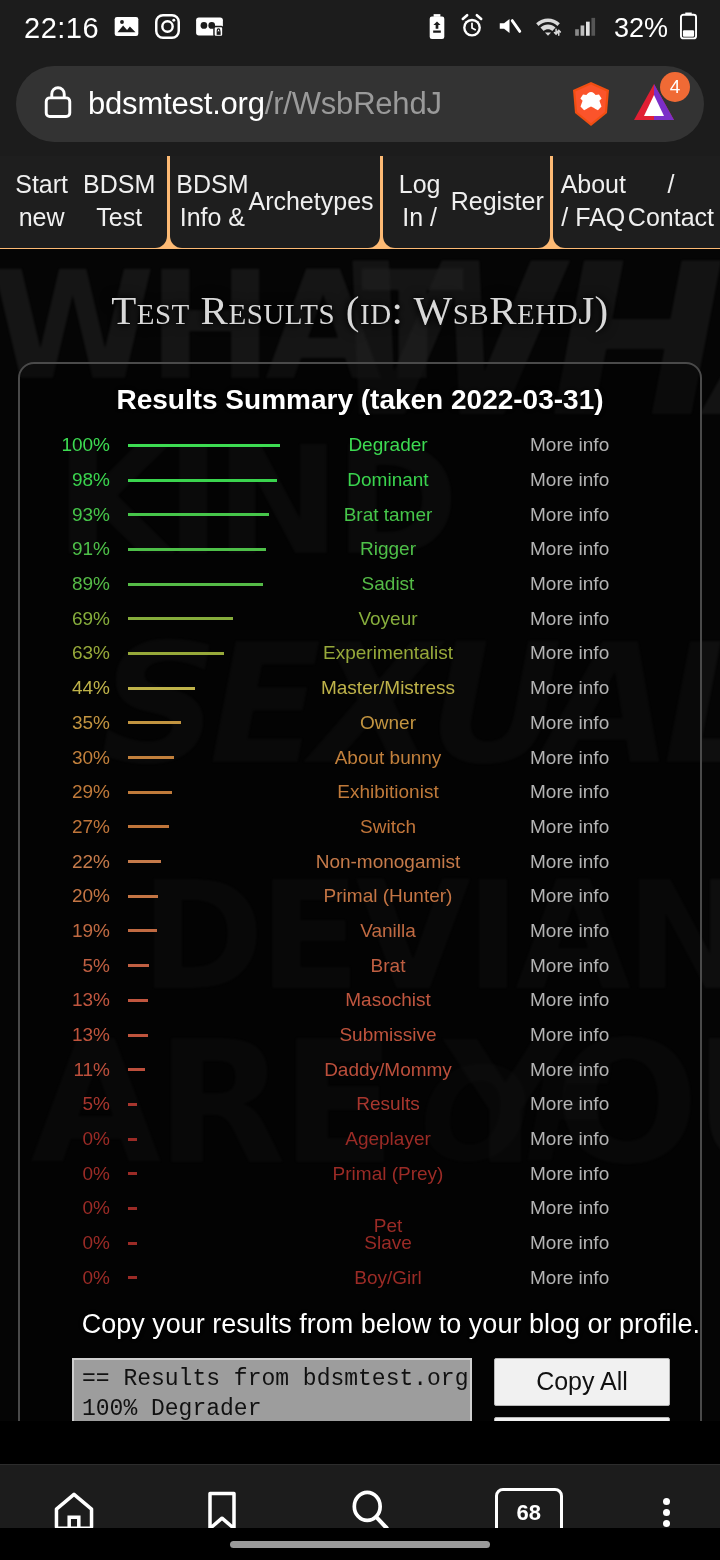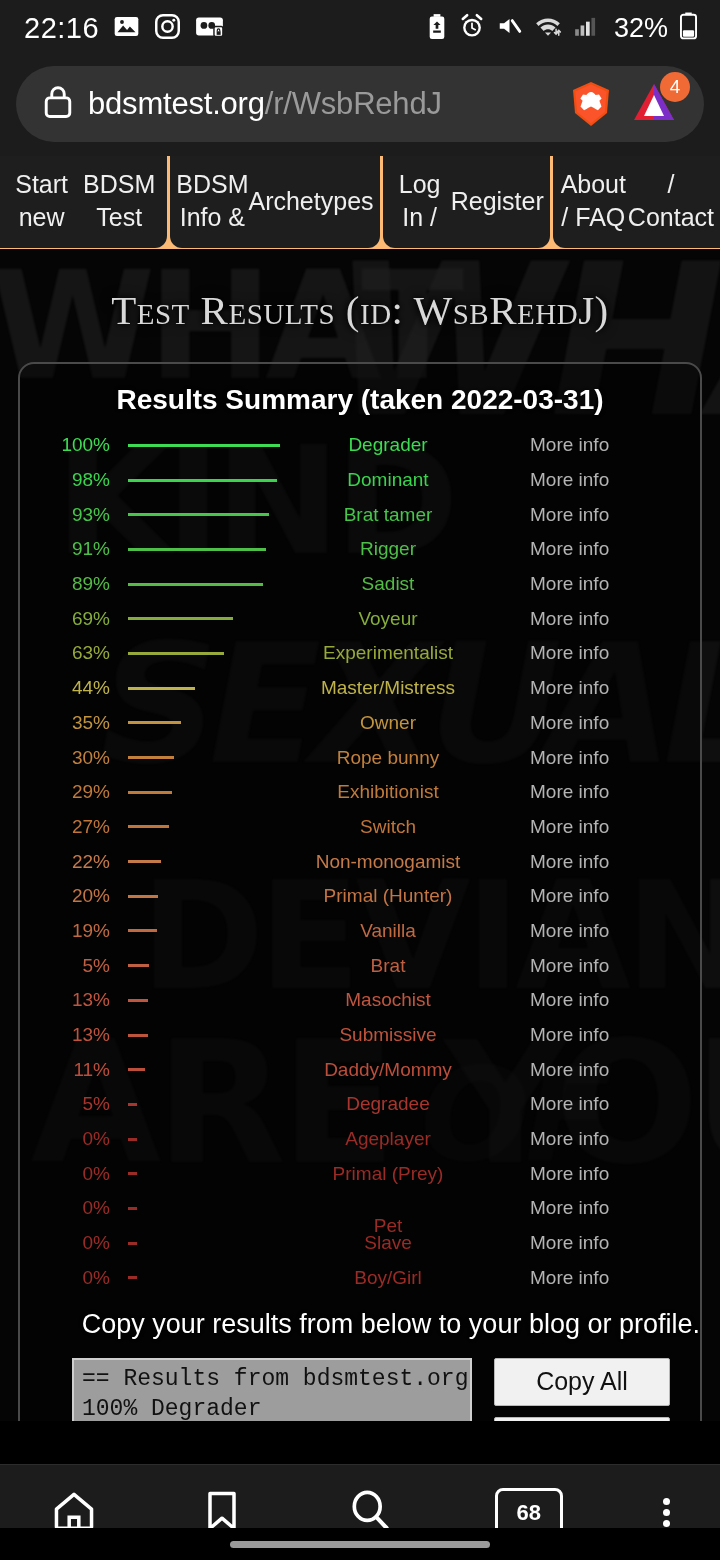--- a/index.html
+++ b/index.html
@@ -355,21 +355,21 @@
             <span class="bar" style="background: rgb(194, 148, 64); width: 53.2px;"></span>
           </span>
           <span class="label" style="color: rgb(194, 148, 64);">Owner</span>
           <span class="more">More info</span>
         </div>
         <div class="row">
           <span class="pct" style="color: rgb(194, 128, 60);">30%</span>
           <span class="barcell">
             <span class="bar" style="background: rgb(194, 128, 60); width: 45.6px;"></span>
           </span>
-          <span class="label" style="color: rgb(194, 128, 60);">Rope bunny</span>
+          <span class="label" style="color: rgb(194, 128, 60);">About bunny</span>
           <span class="more">More info</span>
         </div>
         <div class="row">
           <span class="pct" style="color: rgb(192, 122, 58);">29%</span>
           <span class="barcell">
             <span class="bar" style="background: rgb(192, 122, 58); width: 44.08px;"></span>
           </span>
           <span class="label" style="color: rgb(192, 122, 58);">Exhibitionist</span>
           <span class="more">More info</span>
         </div>
@@ -435,21 +435,21 @@
             <span class="bar" style="background: rgb(188, 79, 60); width: 16.72px;"></span>
           </span>
           <span class="label" style="color: rgb(188, 79, 60);">Daddy/Mommy</span>
           <span class="more">More info</span>
         </div>
         <div class="row">
           <span class="pct" style="color: rgb(168, 54, 46);">5%</span>
           <span class="barcell">
             <span class="bar" style="background: rgb(168, 54, 46); width: 9px;"></span>
           </span>
-          <span class="label" style="color: rgb(168, 54, 46);">Degradee</span>
+          <span class="label" style="color: rgb(168, 54, 46);">Results</span>
           <span class="more">More info</span>
         </div>
         <div class="row">
           <span class="pct" style="color: rgb(155, 43, 38);">0%</span>
           <span class="barcell">
             <span class="bar" style="background: rgb(155, 43, 38); width: 9px;"></span>
           </span>
           <span class="label" style="color: rgb(155, 43, 38);">Ageplayer</span>
           <span class="more">More info</span>
         </div>

